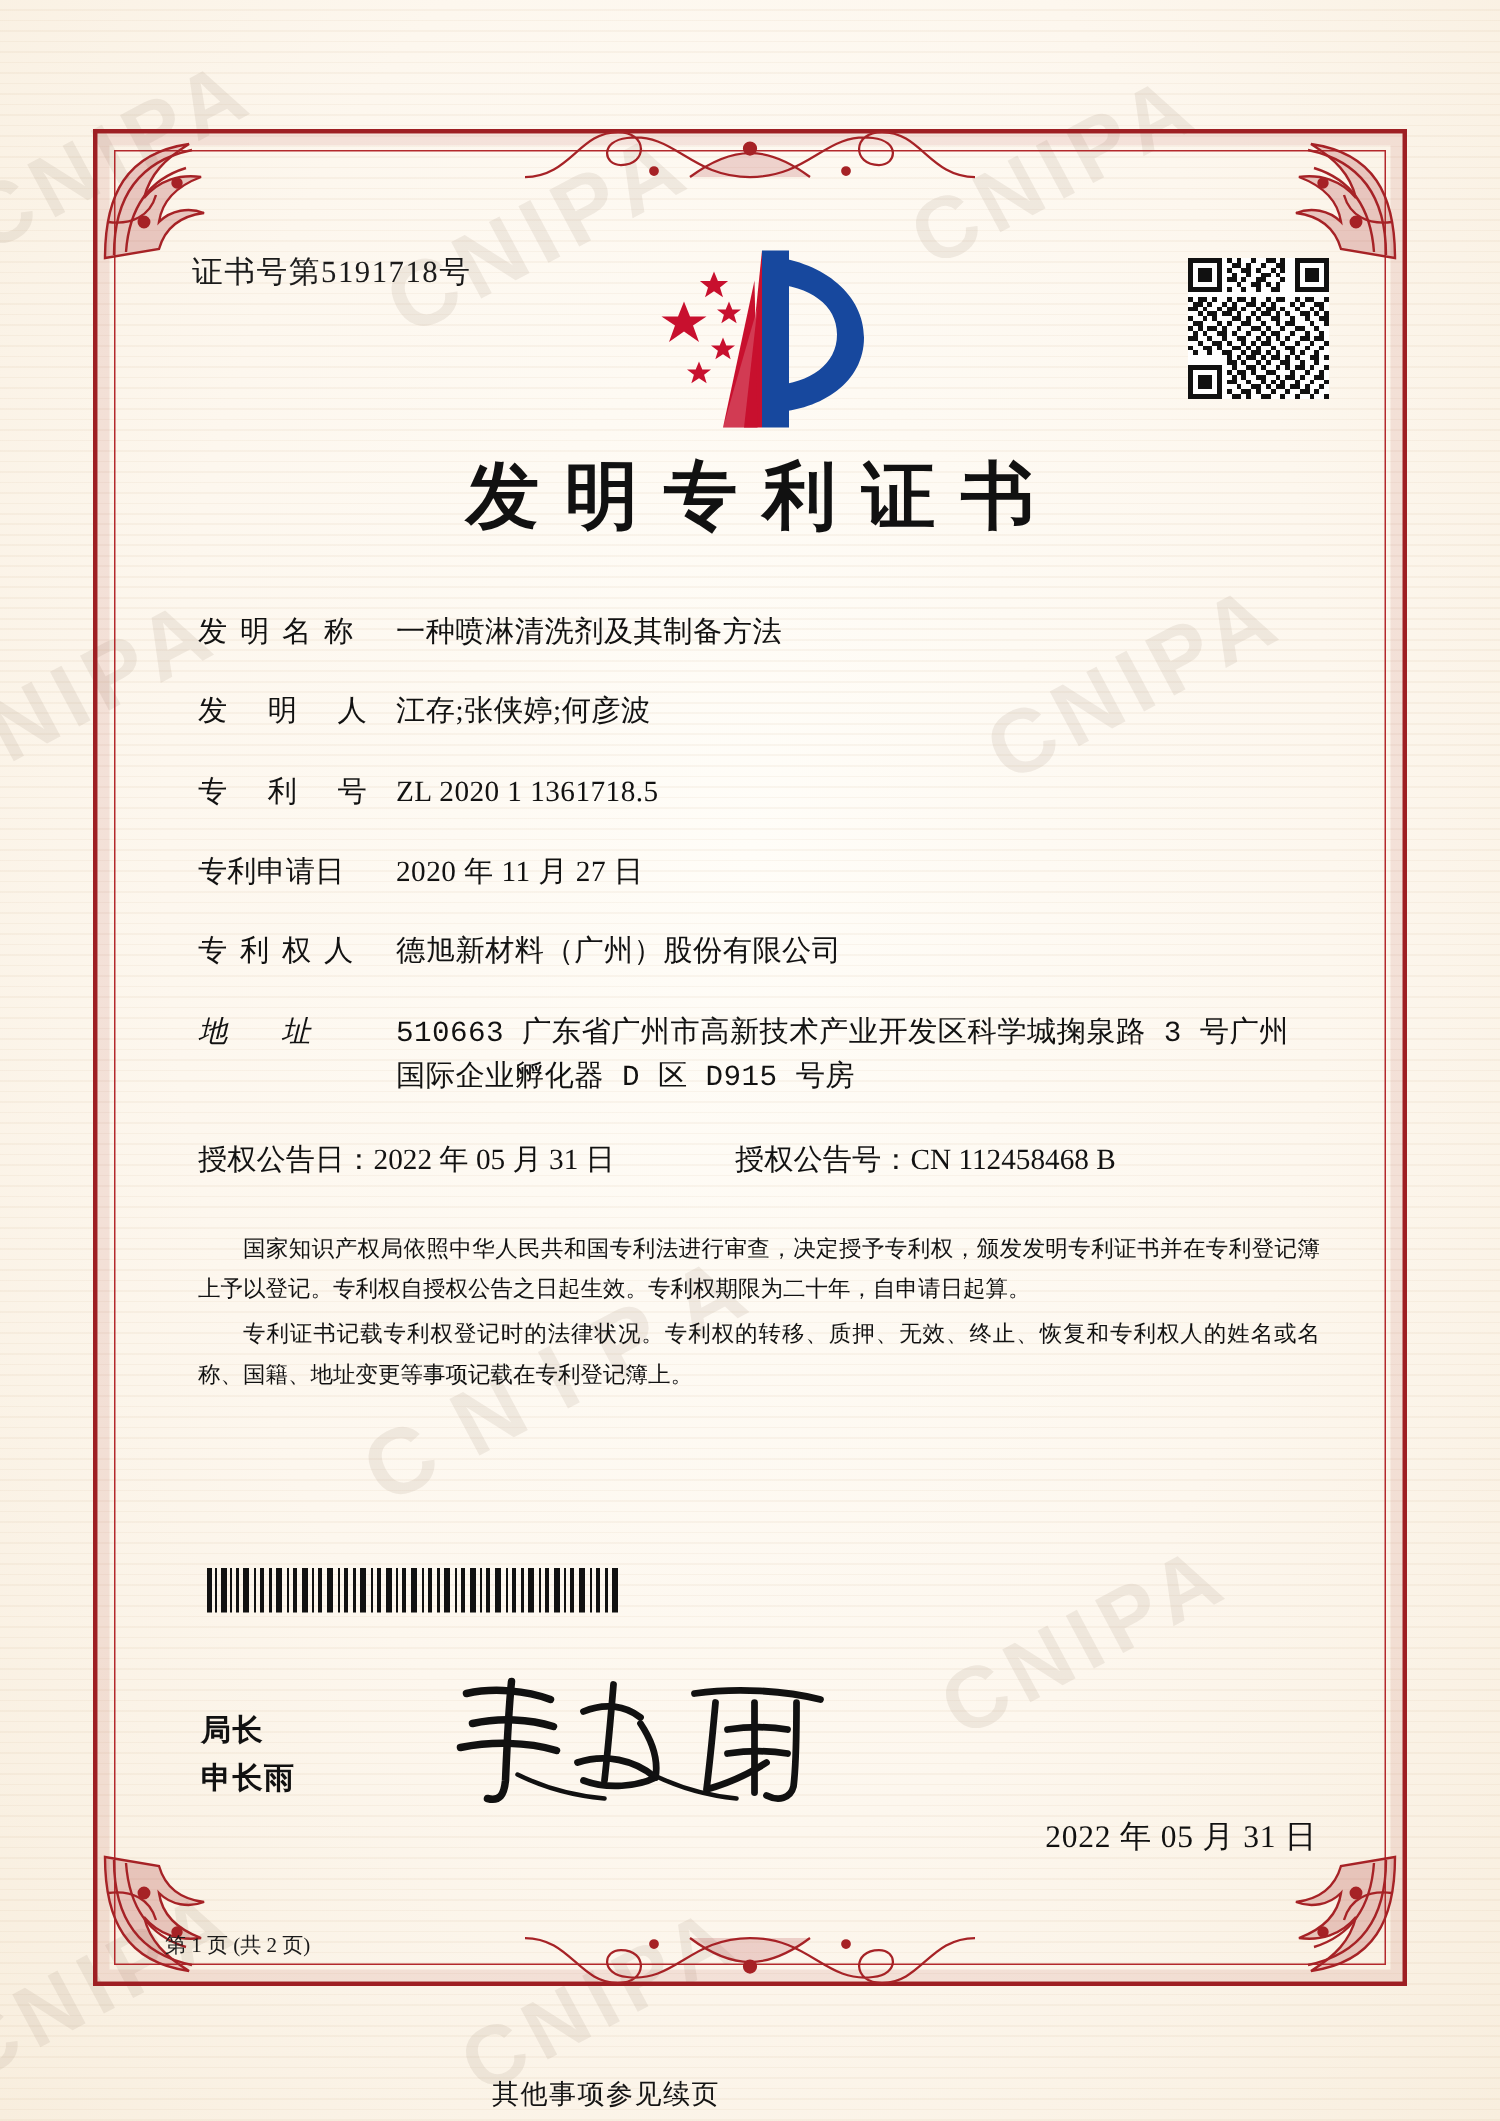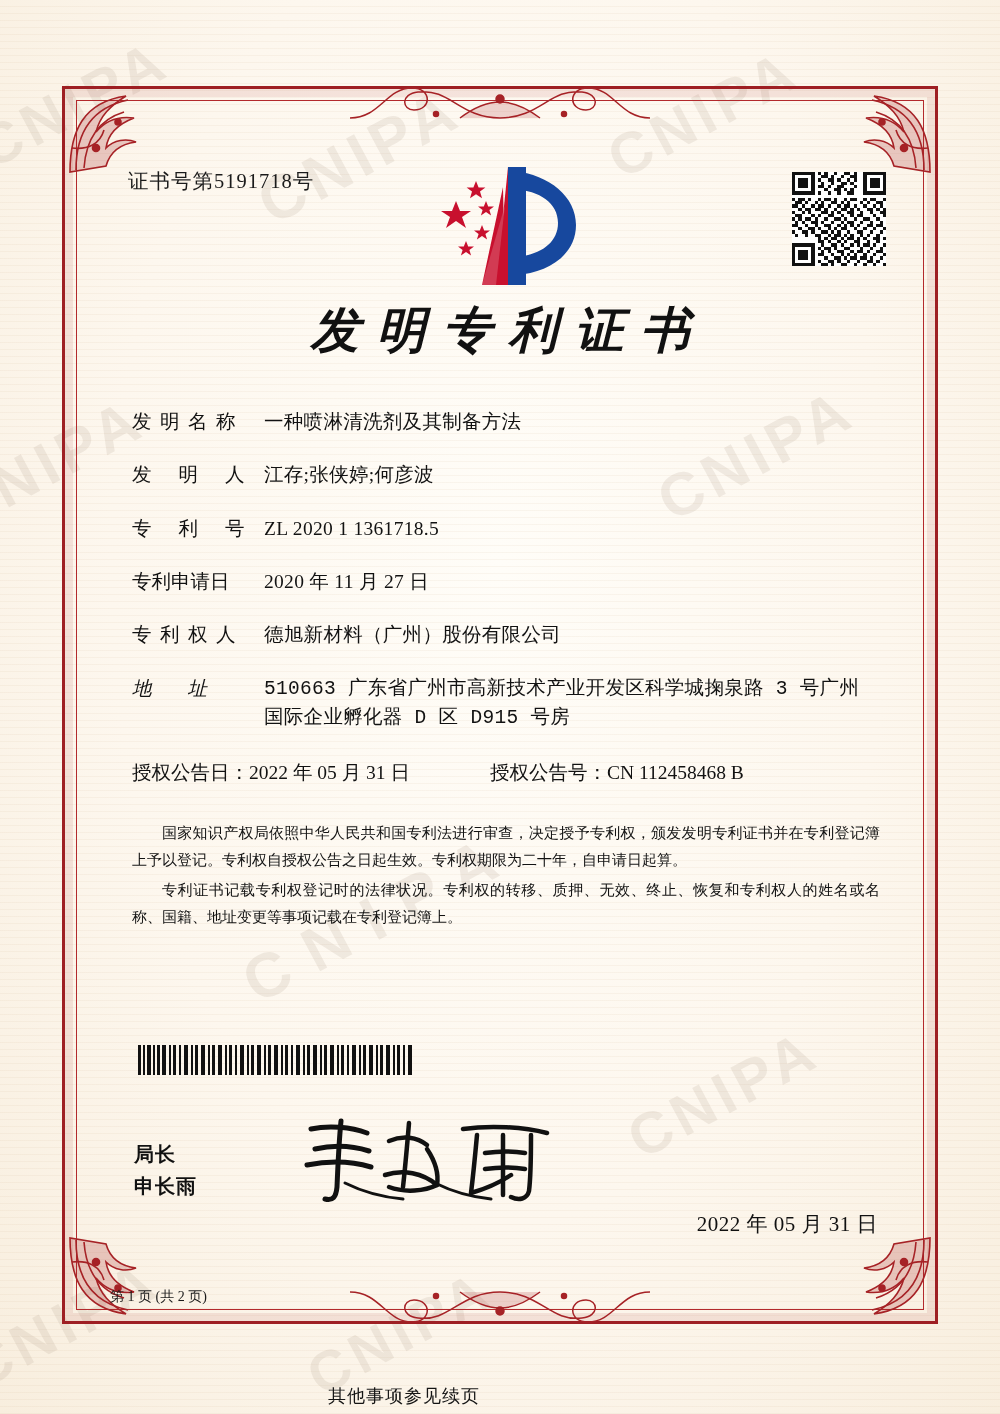--- a/index.html
+++ b/index.html
@@ -137,21 +137,20 @@
     position: absolute;
     left: 0; top: 178px;
     width: 780px;
     text-align: center;
     font-size: 49px;
     font-weight: 700;
     letter-spacing: 17px;
     text-indent: 17px;
     color: #111;
     font-family: "Liberation Serif", "DejaVu Serif", serif;
-    font-style: italic;
   }
 
   .fields {
     position: absolute;
     left: 22px;
     top: 288px;
     width: 746px;
   }
   .field {
     display: flex;

